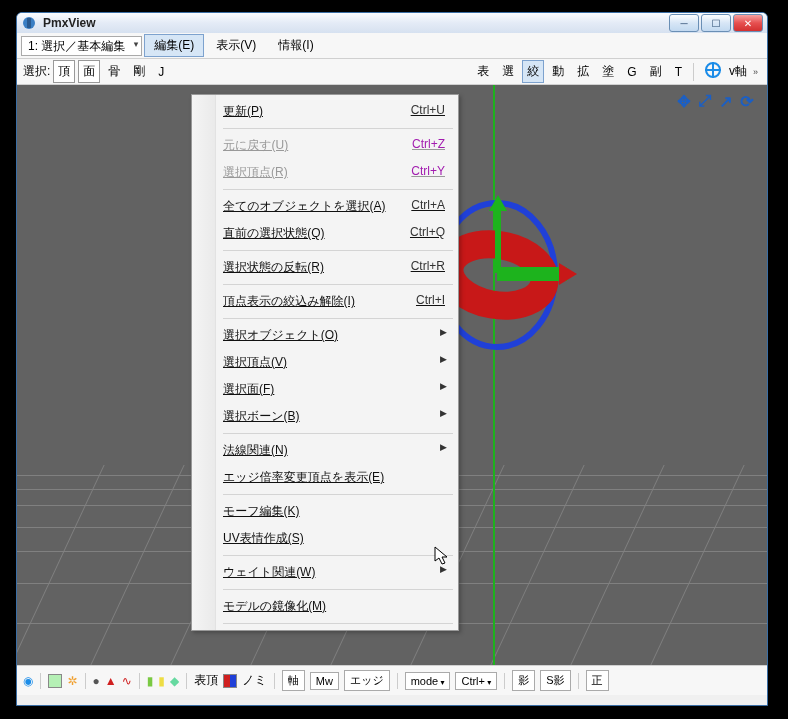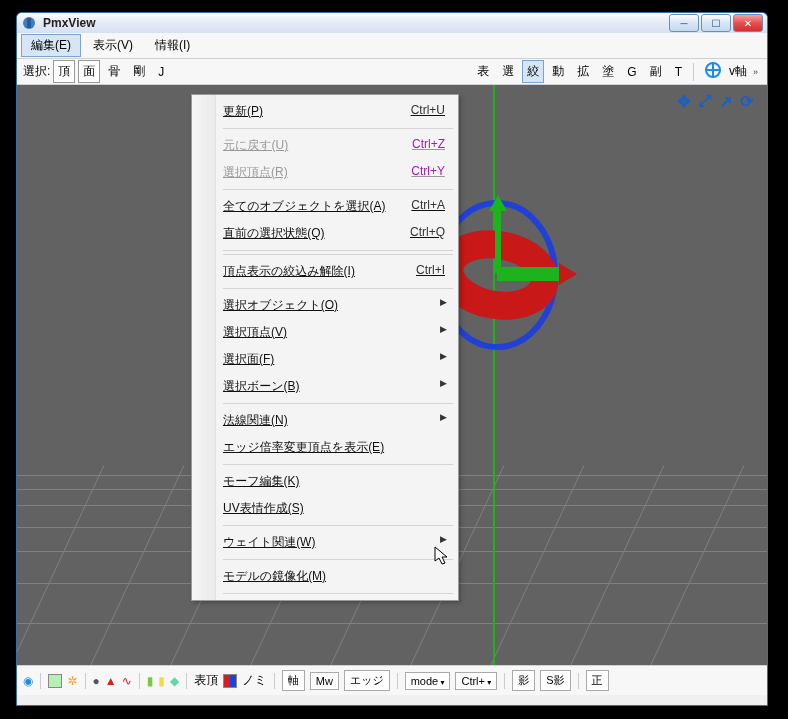--- a/index.html
+++ b/index.html
@@ -71,20 +71,21 @@
     </span>
     <span class="title">PmxView</span>
     <div class="winbtns">
       <div class="winbtn">─</div>
       <div class="winbtn">☐</div>
       <div class="winbtn close">✕</div>
     </div>
   </div>
 
   <div class="menubar">
+    <div class="mode-select">1: 選択／基本編集</div>
     <div class="menu-item active">編集(E)</div>
     <div class="menu-item">表示(V)</div>
     <div class="menu-item">情報(I)</div>
   </div>
 
   <div class="toolbar">
     <span>選択:</span>
     <span class="tbbtn box">頂</span>
     <span class="tbbtn box">面</span>
     <span class="tbbtn">骨</span>
@@ -163,20 +164,24 @@
         <div class="dd-sep"></div>
         <div class="dd-item">
           <span>全てのオブジェクトを選択(A)</span>
           <span class="shortcut">Ctrl+A</span>
         </div>
         <div class="dd-item">
           <span>直前の選択状態(Q)</span>
           <span class="shortcut">Ctrl+Q</span>
         </div>
         <div class="dd-sep"></div>
+        <div class="dd-item">
+          <span>選択状態の反転(R)</span>
+          <span class="shortcut">Ctrl+R</span>
+        </div>
         <div class="dd-sep"></div>
         <div class="dd-item">
           <span>頂点表示の絞込み解除(I)</span>
           <span class="shortcut">Ctrl+I</span>
         </div>
         <div class="dd-sep"></div>
         <div class="dd-item">
           <span>選択オブジェクト(O)</span>
           <span class="arrow">▶</span>
         </div>

